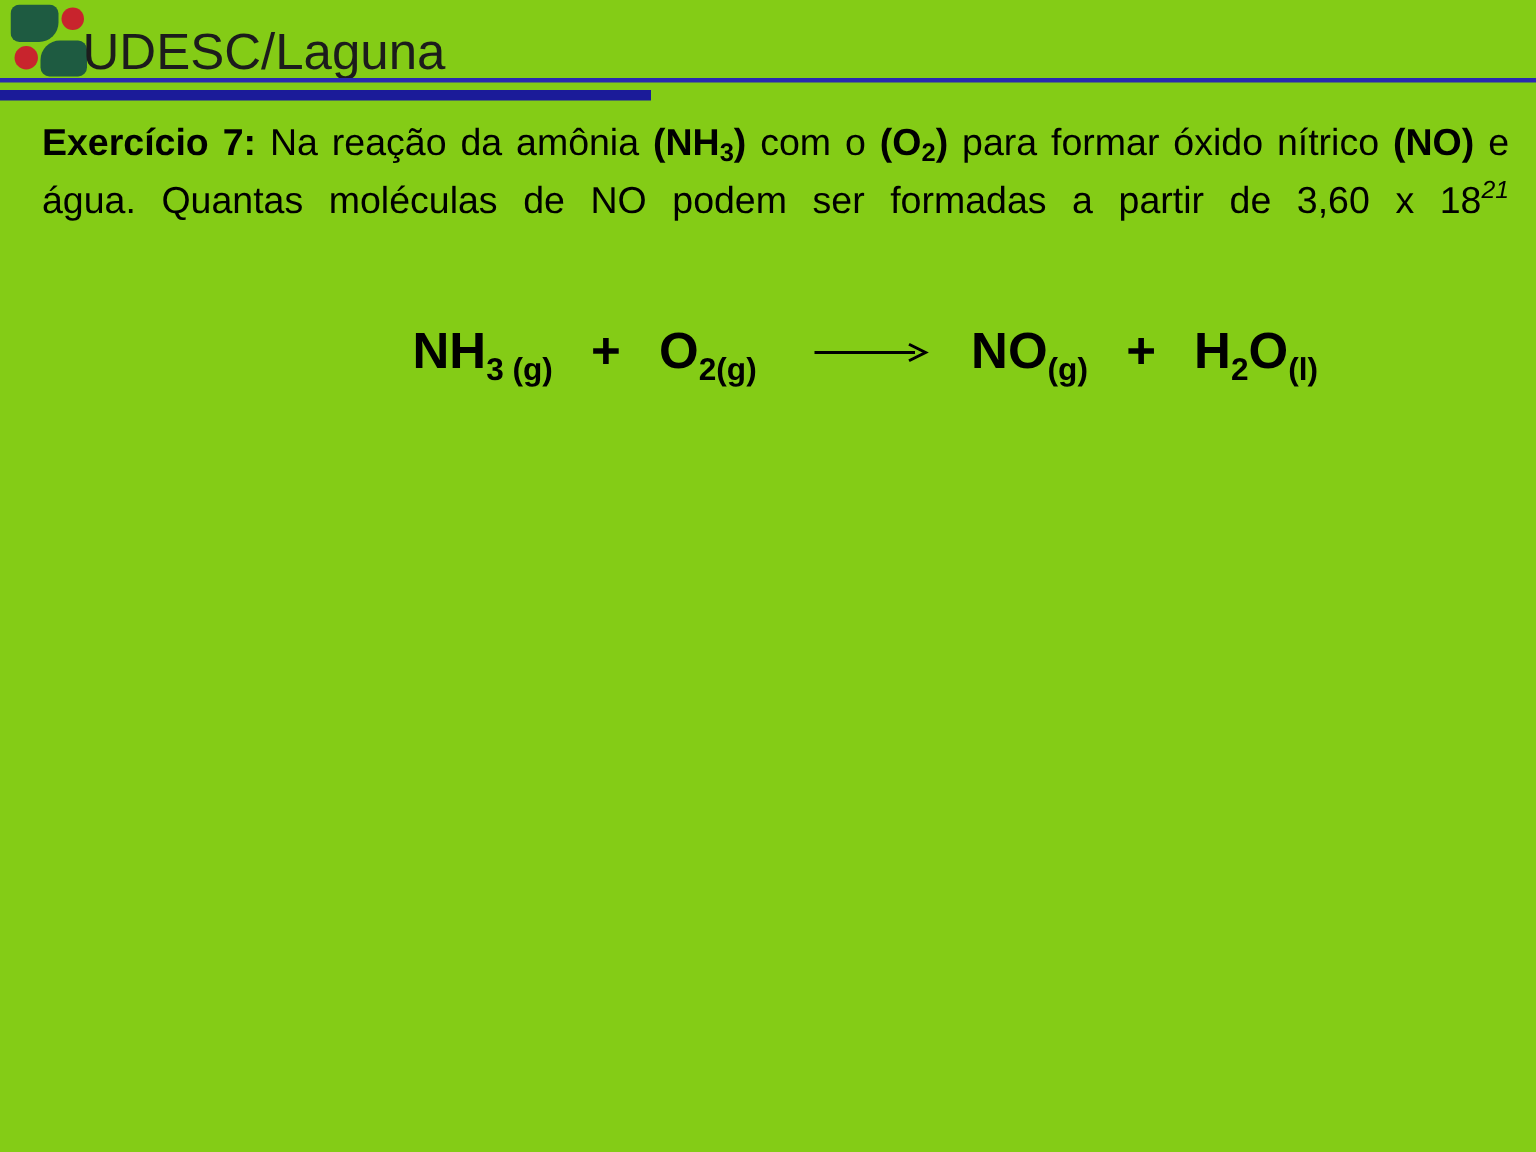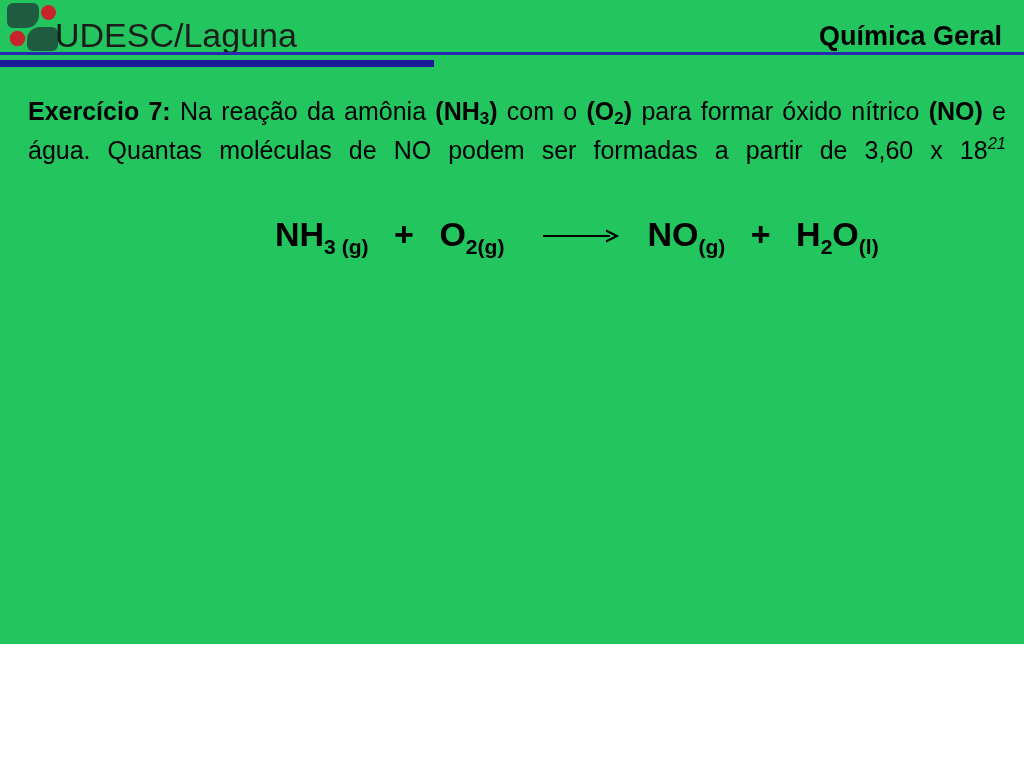--- a/index.html
+++ b/index.html
@@ -3,21 +3,21 @@
 <meta charset="utf-8">
 <style>
   html,body{margin:0;padding:0;}
   body{
     width:1024px;height:768px;
     background:#ffffff;
     font-family:"Liberation Sans","DejaVu Sans",sans-serif;
     color:var(--text,#000);
     overflow:hidden;
   }
-  .slide{position:relative;width:1024px;height:644px;background:#22c55e;}
+  .slide{position:relative;width:1024px;height:768px;background:#84cc16;}
 
   
   .logo-svg{position:absolute;left:7px;top:3px;width:52px;height:49px;}
   .logo-green{fill:var(--logo-green,#1e5b41);}
   .logo-red{fill:var(--logo-red,#c8242d);}
   .logo-text{
     position:absolute;left:55px;top:18px;
     font-size:34px;line-height:34px;font-weight:400;
     color:var(--logo-text,#1c1c1c);letter-spacing:0px;white-space:nowrap;
   }
@@ -30,21 +30,21 @@
     position:absolute;left:0;top:52px;width:1024px;height:3px;
     background:var(--line-thin,#2929b0);
   }
   .rule-thick{
     position:absolute;left:0;top:60px;width:434px;height:7px;
     background:var(--line-thick,#1b1b99);
   }
 
   
   .exercise{
-    position:absolute;left:28px;top:92px;width:978px;
+    position:absolute;left:28px;top:76px;width:978px;
     font-size:25px;line-height:39px;color:var(--text,#000);
   }
   .ex-line{white-space:normal;}
   .ex-line.justify{text-align:justify;text-align-last:justify;}
   .ex-line .b{font-weight:bold;}
   .ex-line sub{
     font-size:0.68em;line-height:0;
     position:relative;top:0.22em;vertical-align:baseline;
   }
   .ex-line sup{
@@ -73,21 +73,20 @@
 <div class="slide">
 
   <svg class="logo-svg" viewBox="0 0 52 49" aria-hidden="true">
     <path class="logo-green" d="M6,0 H26 A6,6 0 0 1 32,6 V12 A13,13 0 0 1 19,25 H6 A6,6 0 0 1 0,19 V6 A6,6 0 0 1 6,0 Z"></path>
     <circle class="logo-red" cx="41.5" cy="9.5" r="7.5"></circle>
     <circle class="logo-red" cx="10.5" cy="35.5" r="7.8"></circle>
     <path class="logo-green" d="M33,24 H45 A6,6 0 0 1 51,30 V42 A6,6 0 0 1 45,48 H26 A6,6 0 0 1 20,42 V37 A13,13 0 0 1 33,24 Z"></path>
   </svg>
   <div class="logo-text">UDESC/Laguna</div>
 
-  <div class="course-title">Química Geral</div>
 
   <div class="rule-thin"></div>
   <div class="rule-thick"></div>
 
   <div class="exercise">
     <div class="ex-line justify"><span class="b">Exercício 7:</span><span> Na reação da amônia </span><span class="b">(NH</span><sub class="b">3</sub><span class="b">)</span><span> com o </span><span class="b">(O</span><sub class="b">2</sub><span class="b">)</span><span> para formar óxido nítrico </span><span class="b">(NO)</span><span> e</span></div>
     <div class="ex-line justify"><span>água. Quantas moléculas de NO podem ser formadas a partir de 3,60 x 18</span><sup>21</sup></div>
   </div>
 
   <div class="equation">

